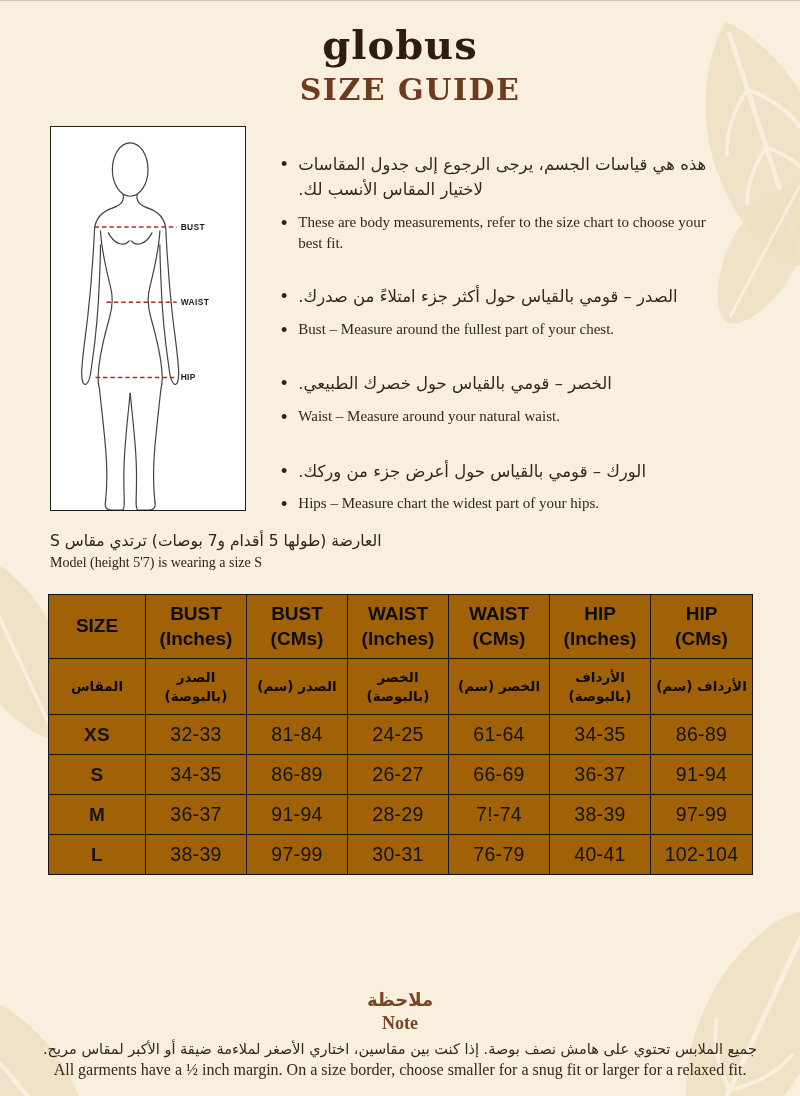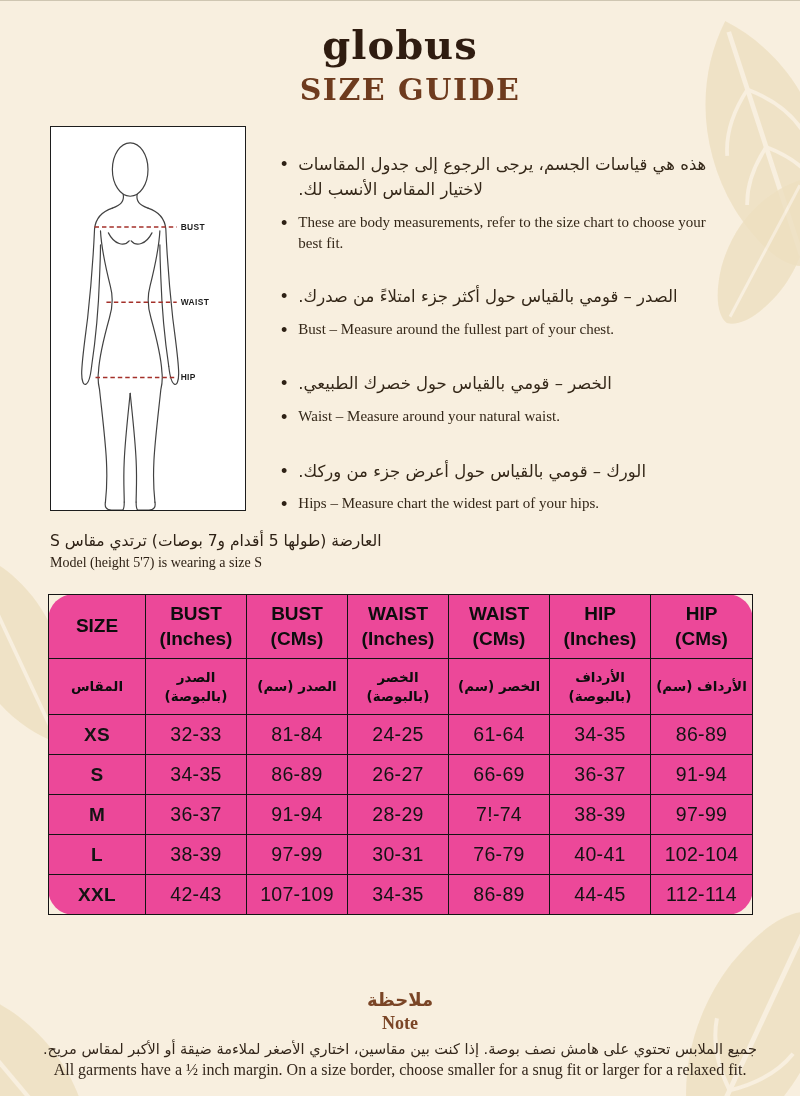--- a/index.html
+++ b/index.html
@@ -44,21 +44,21 @@
   .txt { color: #342718; flex: 1; }
   .txt.ar { font-family: "DejaVu Sans", sans-serif; font-size: 16.5px; line-height: 1.5; direction: rtl; text-align: left; }
   .txt.en { font-family: "Liberation Serif", serif; font-size: 15px; line-height: 1.42; }
 
   .model-note { position: absolute; left: 50px; top: 531px; color: #2e2115; }
   .model-note .ar { font-family: "DejaVu Sans", sans-serif; font-size: 15.5px; direction: rtl; text-align: right; }
   .model-note .en { font-family: "Liberation Serif", serif; font-size: 14px; margin-top: 5px; }
 
   table.size-table {
     position: absolute; left: 48px; top: 593px; width: 704px;
-    border-collapse: collapse; background: #ec4899; table-layout: fixed; border-radius: 26px;
+    border-collapse: collapse; background: #a16207; table-layout: fixed;
   }
   .size-table th, .size-table td {
     border: 1.7px solid #141414; text-align: center; vertical-align: middle; overflow: hidden;
   }
   .size-table .h-en th {
     height: 64px; font-family: "Liberation Sans", sans-serif;
     font-size: 19px; font-weight: 700; color: #0d0d0d;
     white-space: pre-line; line-height: 1.3;
   }
   .size-table .h-ar th {
@@ -254,29 +254,20 @@
     </tr>
     <tr>
       <td class="size-col">L</td>
       <td>38-39</td>
       <td>97-99</td>
       <td>30-31</td>
       <td>76-79</td>
       <td>40-41</td>
       <td>102-104</td>
     </tr>
-    <tr>
-      <td class="size-col">XXL</td>
-      <td>42-43</td>
-      <td>107-109</td>
-      <td>34-35</td>
-      <td>86-89</td>
-      <td>44-45</td>
-      <td>112-114</td>
-    </tr>
   </tbody>
     </table>
 
   <div class="note">
     <div class="t-ar" lang="ar">ملاحظة</div>
     <div class="t-en">Note</div>
     <div class="b-ar" lang="ar" dir="rtl">جميع الملابس تحتوي على هامش نصف بوصة. إذا كنت بين مقاسين، اختاري الأصغر لملاءمة ضيقة أو الأكبر لمقاس مريح.</div>
     <div class="b-en">All garments have a ½ inch margin. On a size border, choose smaller for a snug fit or larger for a relaxed fit.</div>
   </div>
 

